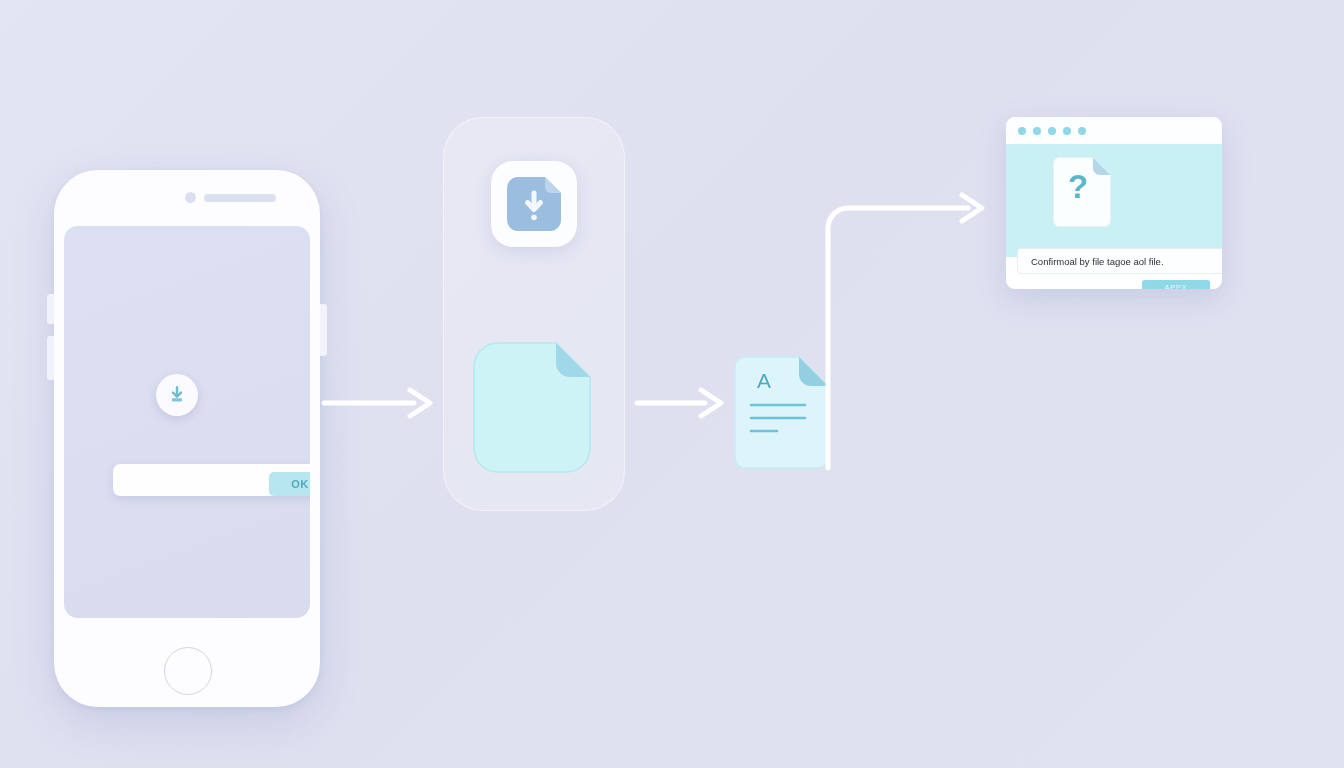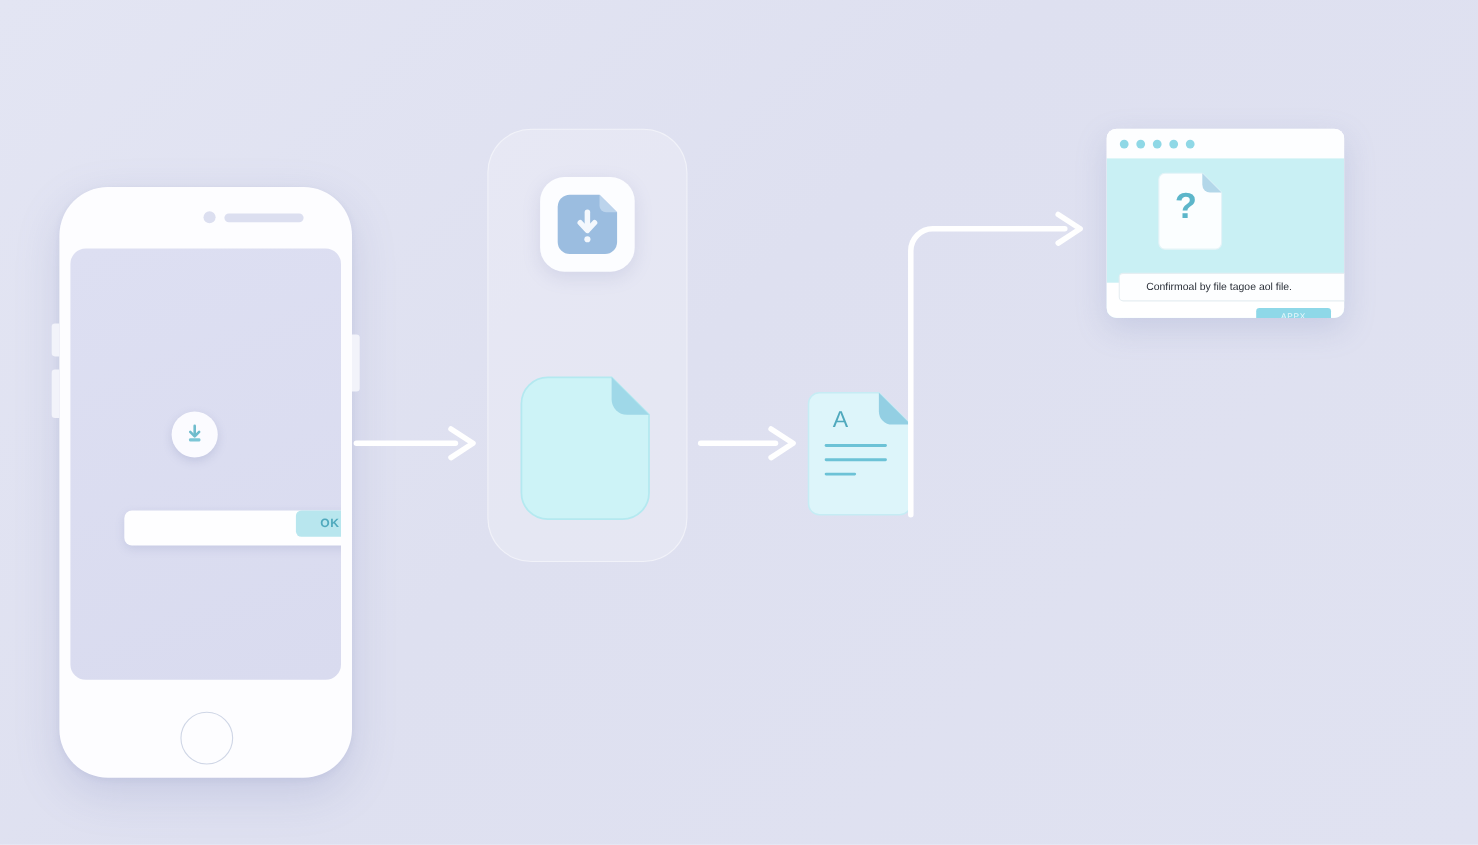--- a/index.html
+++ b/index.html
@@ -39,21 +39,21 @@
   
   #dl-badge{
     left:92px;top:148px;width:42px;height:42px;border-radius:50%;
     background:#fbfbff;box-shadow:0 3px 9px rgba(110,120,170,.22);
     display:flex;align-items:center;justify-content:center;
   }
   
   #prompt-bar{
     left:49px;top:238px;width:222px;height:32px;border-radius:7px;
     background:#fefeff;box-shadow:0 3px 9px rgba(110,120,170,.18);
-    display:flex;align-items:flex-start;justify-content:flex-end;
+    display:flex;align-items:flex-end;justify-content:flex-end;
   }
   #ok-btn{
     margin-right:4px;width:62px;height:24px;border-radius:5px;
     background:#b8e6ee;color:#4fa9bd;font-size:11px;font-weight:700;
     display:flex;align-items:center;justify-content:center;letter-spacing:.6px;
   }
 
   
   #panel{
     left:443px;top:117px;width:180px;height:392px;border-radius:40px;
@@ -79,21 +79,21 @@
     background:#ffffff;overflow:hidden;
     box-shadow:0 10px 28px rgba(120,130,180,.22);
   }
   #browser-bar{height:27px;background:#fdfeff;display:flex;align-items:center;padding-left:12px;gap:7px;}
   .bdot{width:8px;height:8px;border-radius:50%;background:#8fd8e6;}
   #browser-body{height:145px;background:#c9f0f4;position:relative;}
   #q-doc{position:absolute;left:46px;top:12px;width:60px;height:72px;}
   #dialog-text{
     position:absolute;left:11px;top:104px;width:224px;height:26px;border-radius:4px;
     background:#fdfeff;border:1px solid #e6eef2;
-    display:flex;align-items:center;padding-left:24px;box-sizing:border-box;
+    display:flex;align-items:center;padding-left:13px;box-sizing:border-box;
     font-size:9.5px;color:#2a2f38;white-space:nowrap;overflow:hidden;
   }
   #apply-btn{
     position:absolute;right:12px;top:136px;width:68px;height:15px;border-radius:3px;
     background:#8ed8e8;color:#e9f8fb;font-size:7.5px;font-weight:400;letter-spacing:.7px;
     display:flex;align-items:center;justify-content:center;
   }
   
   #browser-foot{position:absolute;left:0;right:0;bottom:0;height:32px;background:#ffffff;}
 

